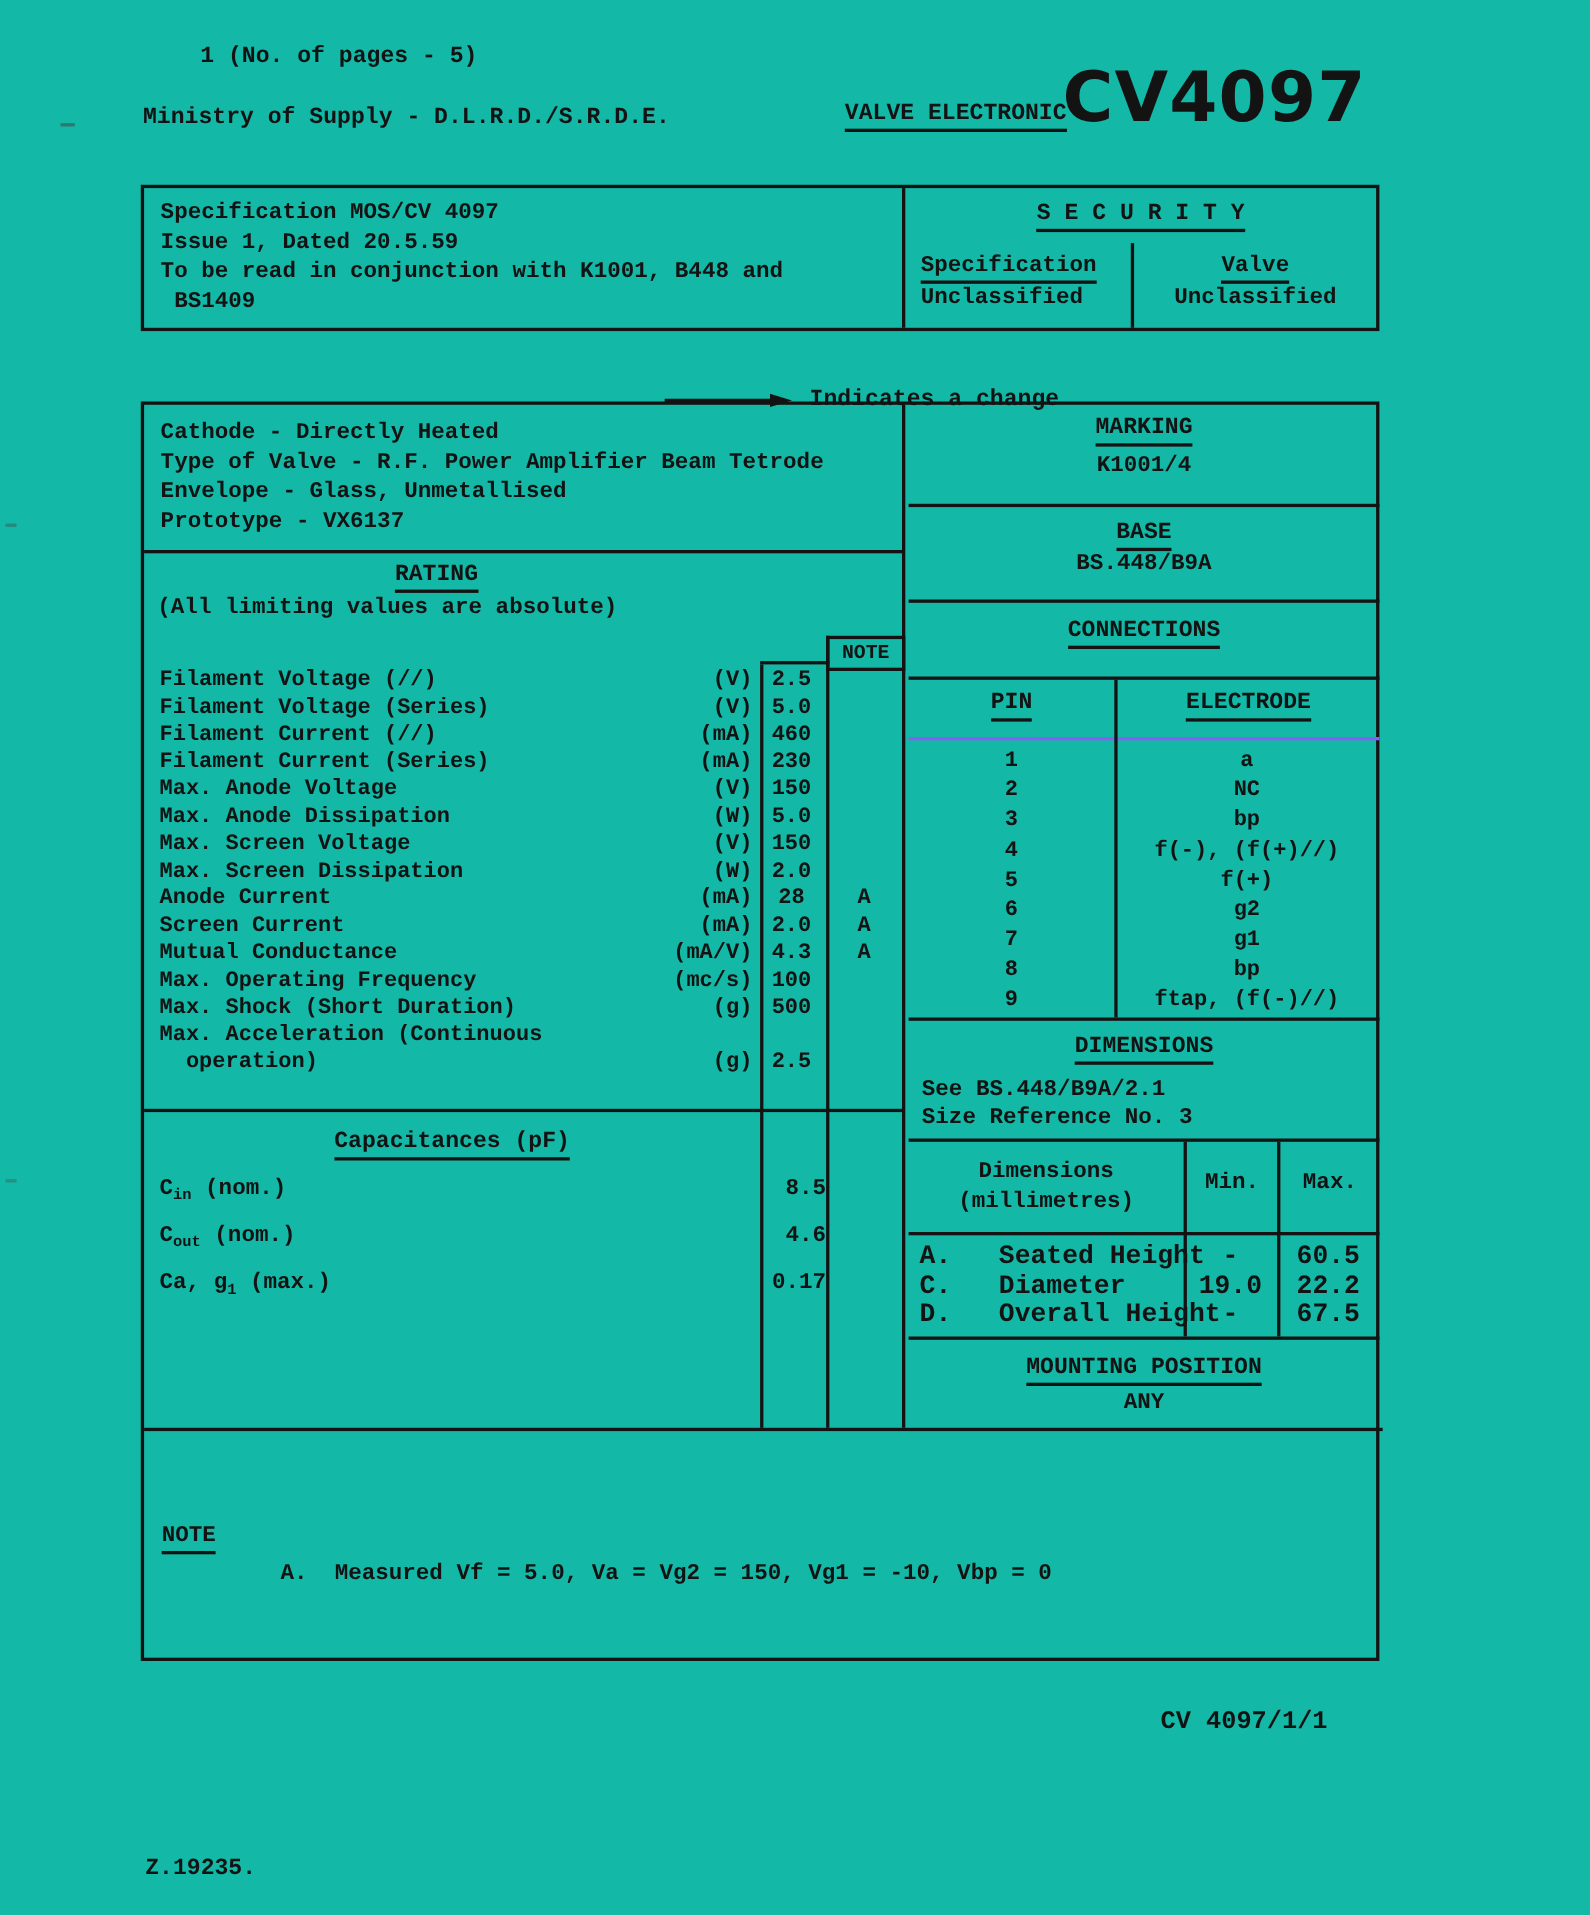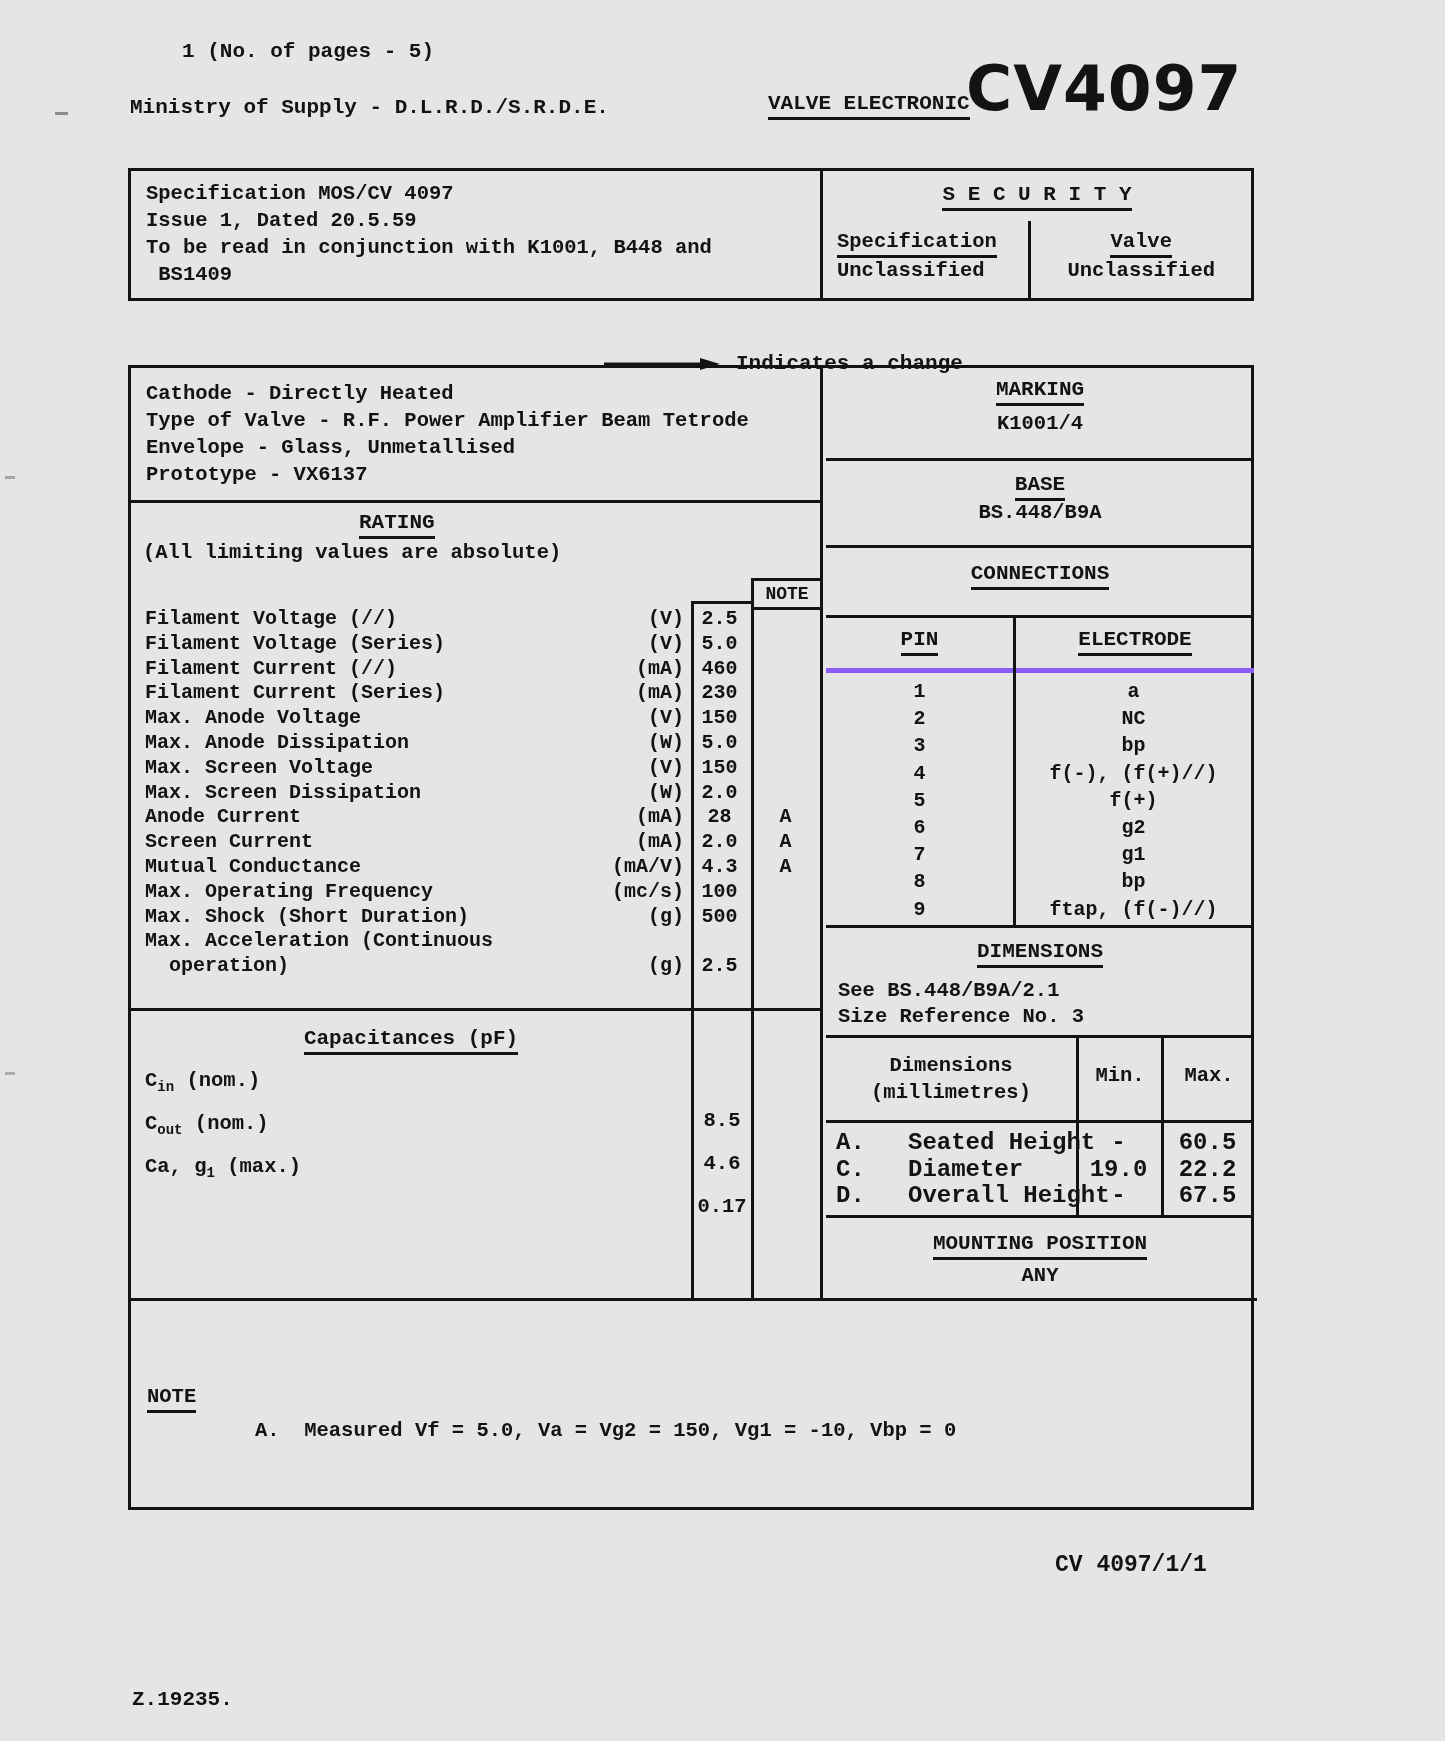--- a/index.html
+++ b/index.html
@@ -1,18 +1,18 @@
 <!DOCTYPE html>
 <html><head>
 <meta charset="utf-8">
 <title>CV4097</title>
 <style>
   html,body{margin:0;padding:0;background:#ffffff;}
   .page{
-    position:relative;width:1445px;height:1741px;background:#e5e5e5;
+    position:relative;width:1445px;height:1741px;background:#14b8a6;
     font-family:"Liberation Mono","DejaVu Sans Mono",monospace;
     font-weight:700;color:#131313;overflow:hidden;
   }
   .pre{white-space:pre;}
   .u{display:inline-block;border-bottom:3px solid #131313;padding-bottom:1px;line-height:1.15;}
   .abs{position:absolute;}
   
   .pageinfo{left:182px;top:40px;font-size:21px;}
   .ministry{left:130px;top:96px;font-size:21px;}
   .valve-elec{left:768px;top:92px;font-size:21px;}
@@ -40,36 +40,36 @@
   .r-value{width:63px;text-align:center;}
   .r-note{width:69px;text-align:center;}
   
   .vline1{position:absolute;left:560px;top:236px;bottom:0;width:3px;background:#131313;}
   .vline2{position:absolute;left:620px;top:210px;bottom:0;width:3px;background:#131313;}
   .vcap{position:absolute;left:560px;top:233px;width:63px;height:3px;background:#131313;}
   .note-hdr-box{position:absolute;left:620px;top:210px;width:72px;height:32px;border:3px solid #131313;box-sizing:border-box;text-align:center;font-size:18px;line-height:26px;}
   .caps-sec{position:relative;height:287px;}
   .caps-title{position:absolute;left:0;width:560px;top:16px;text-align:center;font-size:21px;}
   .cap-row{position:absolute;left:14px;font-size:20.5px;}
-  .cap-val{position:absolute;left:562px;width:58px;text-align:center;font-size:20.5px;margin-top:40px;}
+  .cap-val{position:absolute;left:562px;width:58px;text-align:right;font-size:20.5px;}
   .sub{font-size:14px;vertical-align:-5px;}
   
   .right-col{position:absolute;left:695px;top:0;width:428px;height:930px;}
   .rc-box{position:absolute;left:0;width:100%;box-sizing:border-box;border-bottom:3px solid #131313;text-align:center;}
   .rc-marking{top:0;height:93px;}
   .rc-base{top:93px;height:87px;}
   .rc-conn{top:180px;height:70px;}
   .rc-pintable{top:250px;height:310px;text-align:left;}
   .rc-dims{top:560px;height:110px;text-align:left;}
   .rc-dimtable{top:670px;height:180px;text-align:left;}
   .rc-mount{top:850px;height:80px;border-bottom:none;}
   .rc-title{font-size:21px;}
   .rc-value{font-size:20.5px;}
   .pin-divider{position:absolute;left:187px;top:0;bottom:0;width:3px;background:#131313;}
-  .pin-hdr{position:absolute;top:0;left:0;width:100%;height:55px;border-bottom:5px solid #8b5cf6;box-sizing:border-box;}
+  .pin-hdr{position:absolute;top:0;left:0;width:100%;height:55px;border-bottom:3px solid #8b5cf6;box-sizing:border-box;}
   .pin-hdr .ph1{position:absolute;left:0;width:187px;text-align:center;top:10px;font-size:21px;}
   .pin-hdr .ph2{position:absolute;left:190px;right:0;text-align:center;top:10px;font-size:21px;}
   .pin-rows{position:absolute;top:60px;left:0;width:100%;}
   .pin-row{display:flex;height:27.2px;line-height:27.2px;font-size:20px;}
   .pin-row .pc{width:187px;text-align:center;}
   .pin-row .ec{flex:1;text-align:center;}
   .dims-title-row{text-align:center;padding-top:12px;}
   .dims-ref{padding:10px 0 0 12px;font-size:20.5px;line-height:26px;}
   .dimtab-vline1{position:absolute;left:250px;top:0;bottom:0;width:3px;background:#131313;}
   .dimtab-vline2{position:absolute;left:335px;top:0;bottom:0;width:3px;background:#131313;}

